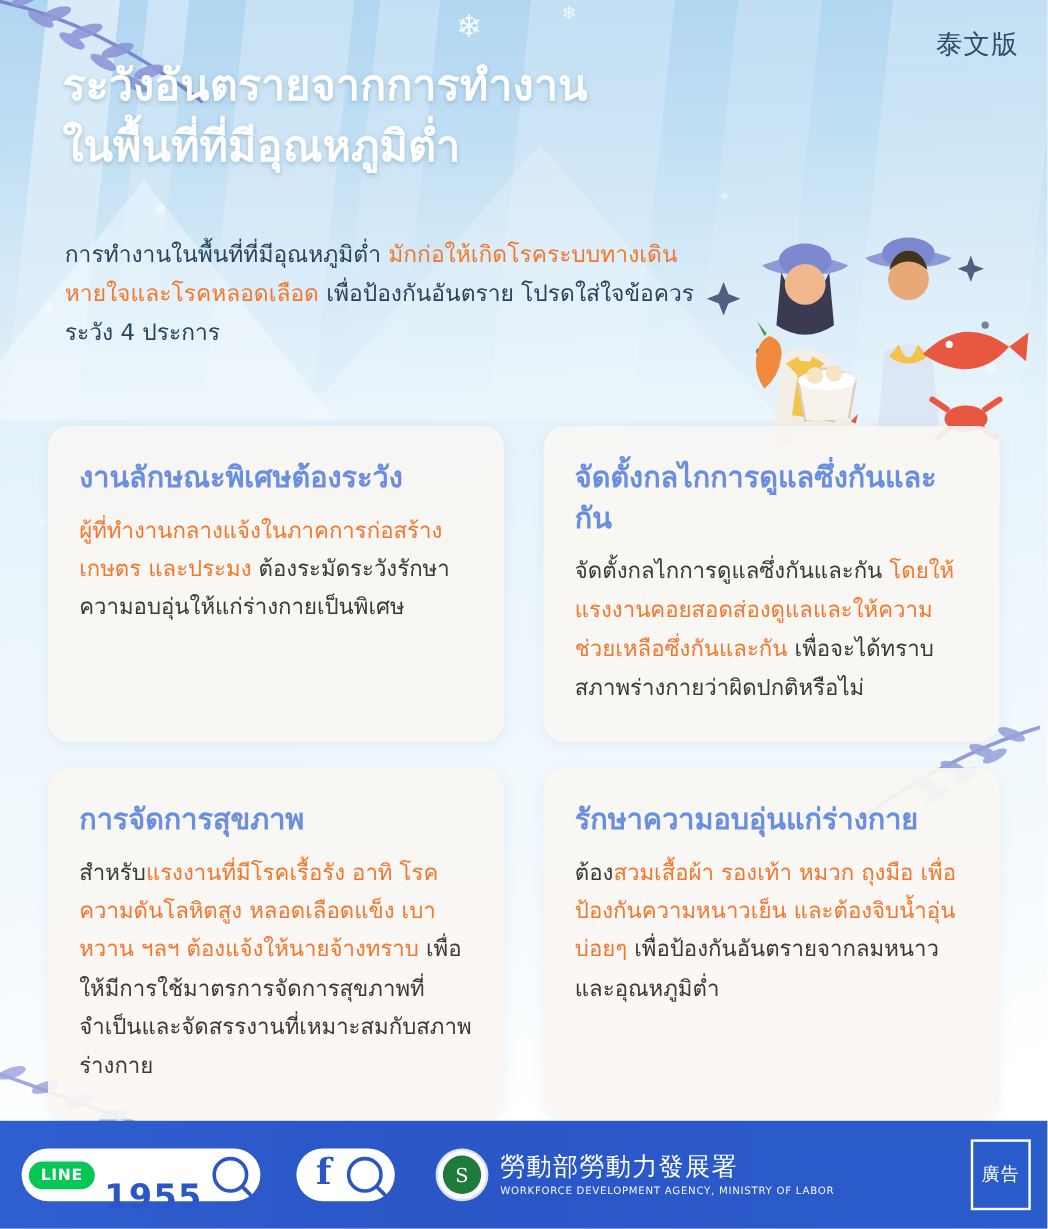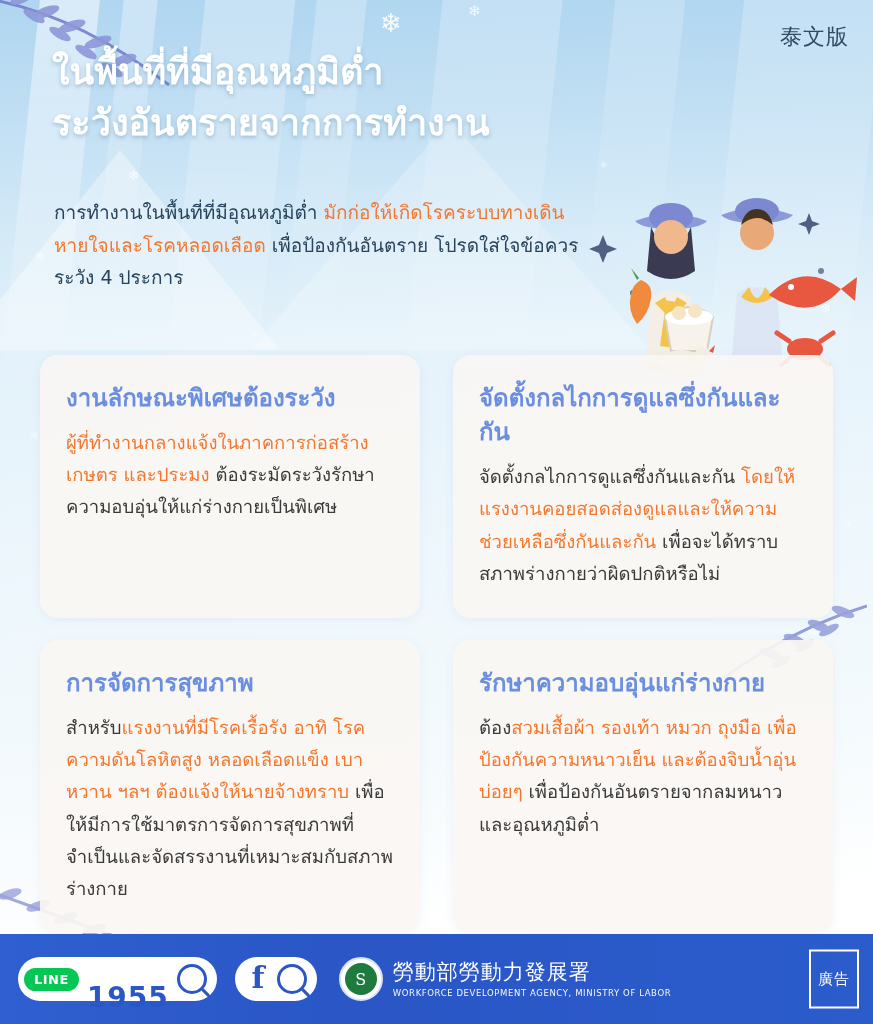--- a/index.html
+++ b/index.html
@@ -121,21 +121,21 @@
     font-size: 18.5px;
     line-height: 1.74;
     color: #3a3a3a;
   }
   .card-body .hl { color: #f4772e; }
 
   
   .footer {
     position: absolute; left: 0; bottom: 0; width: 873px; height: 90px;
     background: linear-gradient(90deg, #2f5fd0 0%, #2a56c6 40%, #2b5ccb 100%);
-    display: flex; align-items: center;
+    display: flex; align-items: center; gap: 12px;
   }
   .pill {
     display: flex; align-items: center;
     background: #ffffff;
     border-radius: 26px;
     height: 44px;
     margin-left: 18px;
     padding: 0 6px 0 6px;
   }
   .line-badge {
@@ -254,22 +254,22 @@
         <ellipse cx="86" cy="38" rx="12" ry="4.5" transform="rotate(-18 86 38)"></ellipse>
         <ellipse cx="114" cy="50" rx="12" ry="4.5" transform="rotate(-18 114 50)"></ellipse>
       </g>
     </svg>
   </div>
 </div>
 
 <div class="lang-tag">泰文版</div>
 
 <div class="title">
+  <div>ระวังอันตรายจากการทำงาน</div>
   <div>ในพื้นที่ที่มีอุณหภูมิต่ำ</div>
-  <div>ระวังอันตรายจากการทำงาน</div>
 </div>
 
 <div class="intro">
   <span>การทำงานในพื้นที่ที่มีอุณหภูมิต่ำ </span><span class="hl">มักก่อให้เกิดโรคระบบทางเดินหายใจและโรคหลอดเลือด</span><span> เพื่อป้องกันอันตราย โปรดใส่ใจข้อควรระวัง 4 ประการ</span>
 </div>
 
 <div class="illus">
   <svg width="290" height="220" viewBox="0 0 290 220">
 
     <g fill="#2e3b63">

